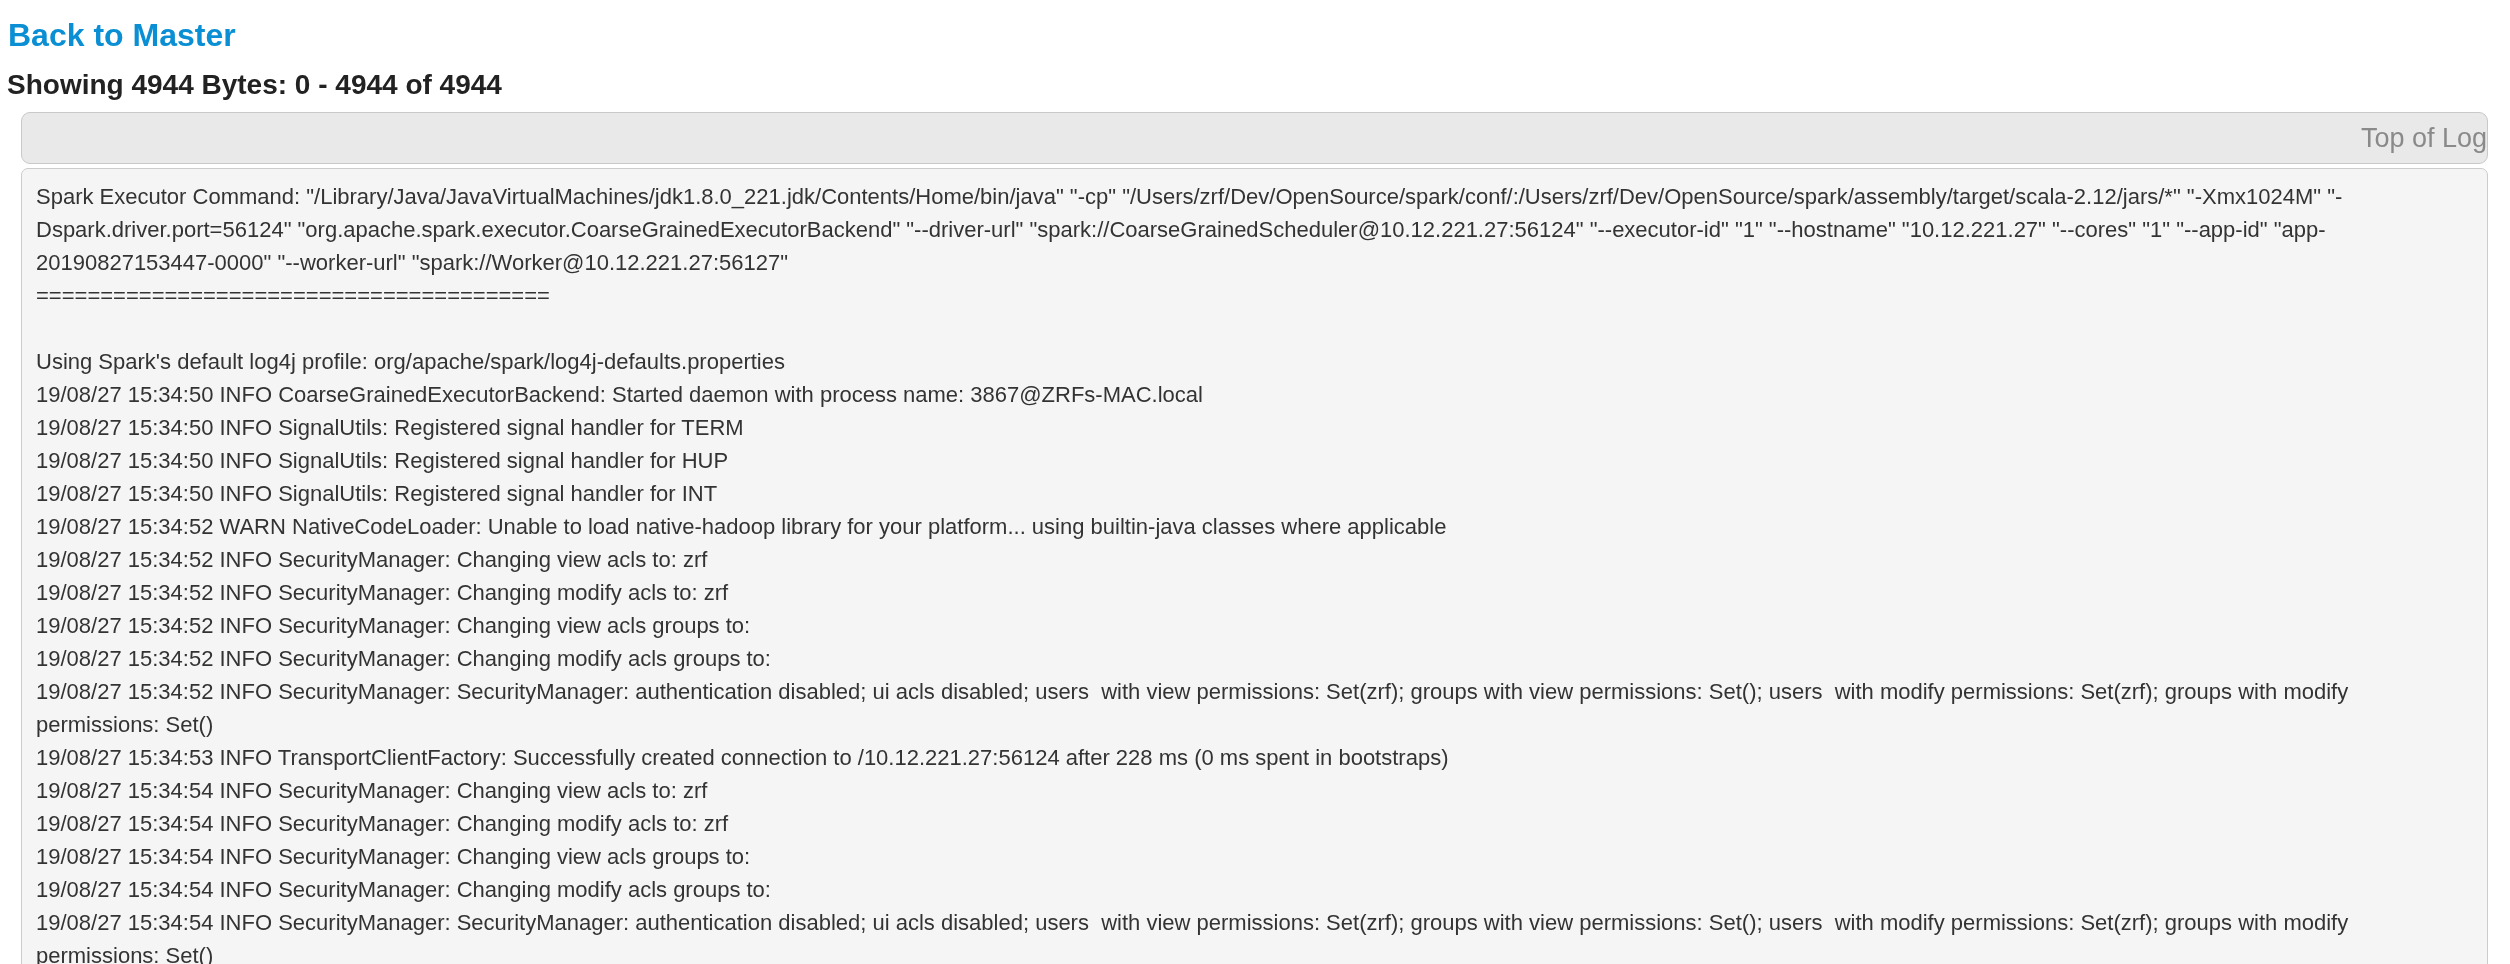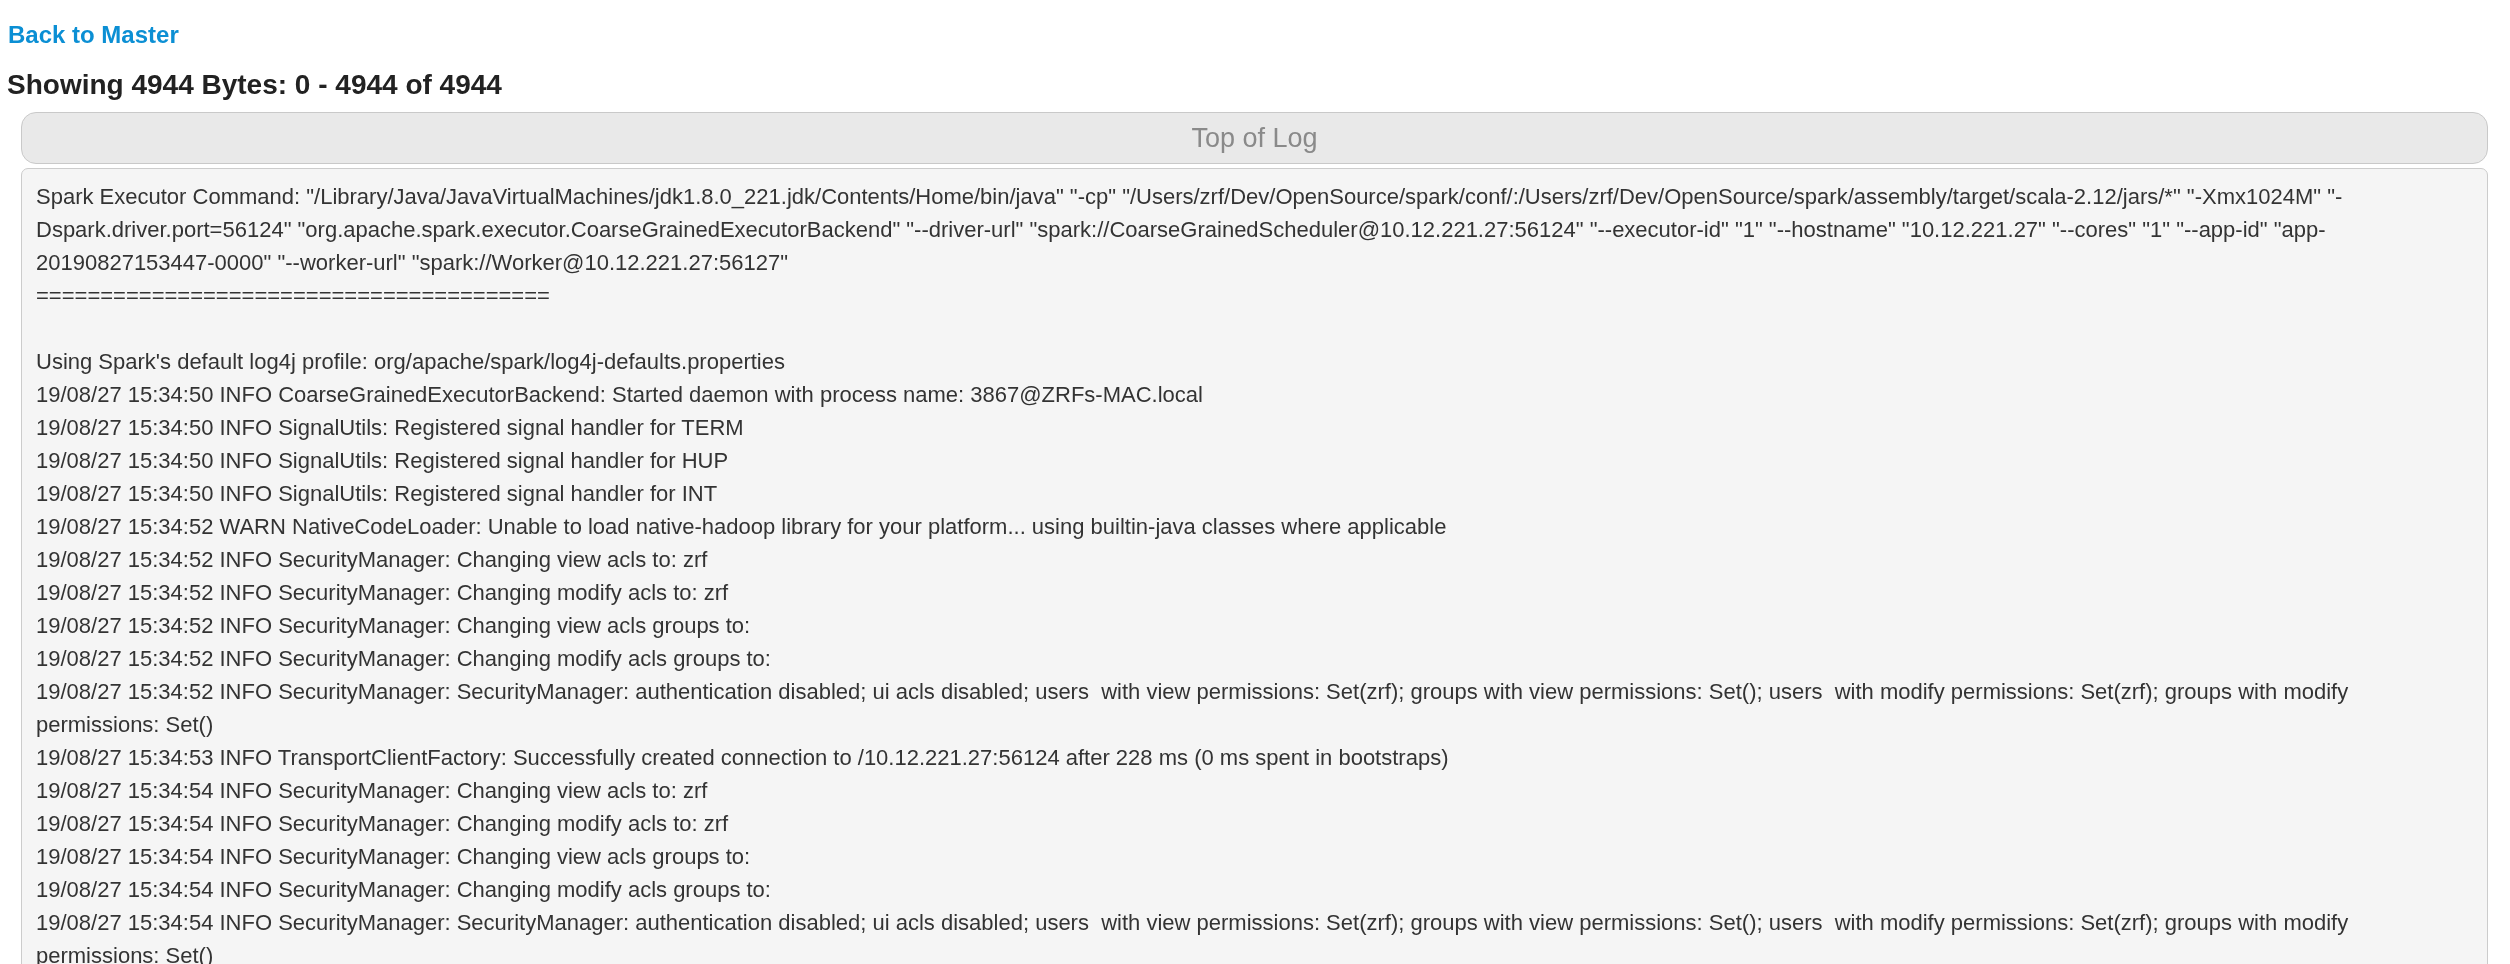--- a/index.html
+++ b/index.html
@@ -6,43 +6,43 @@
   html, body {
     width: 2510px;
     height: 964px;
     overflow: hidden;
     background: #ffffff;
     font-family: "Liberation Sans", "DejaVu Sans", sans-serif;
   }
   .back-link {
     display: inline-block;
     margin: 19px 0 0 8px;
-    font-size: 24px;
+    font-size: 32px;
     line-height: 32px;
     font-weight: 600;
     color: #0b8fd4;
     text-decoration: none;
     cursor: pointer;
   }
   .showing-text {
     margin: 18px 0 0 7px;
     font-size: 28px;
     line-height: 32px;
     font-weight: 700;
     color: #222222;
   }
   .top-log-bar {
     margin: 11px 22px 0 21px;
     height: 52px;
     background: #e9e9e9;
     border: 1px solid #c9c9c9;
-    border-radius: 15px;
+    border-radius: 9px;
     display: flex;
     align-items: center;
-    justify-content: center;
+    justify-content: flex-end;
     cursor: default;
   }
   .top-log-bar span {
     font-size: 27px;
     color: #8a8a8a;
   }
   .log-box {
     margin: 4px 22px 0 21px;
     min-height: 810px;
     background: #f5f5f5;

